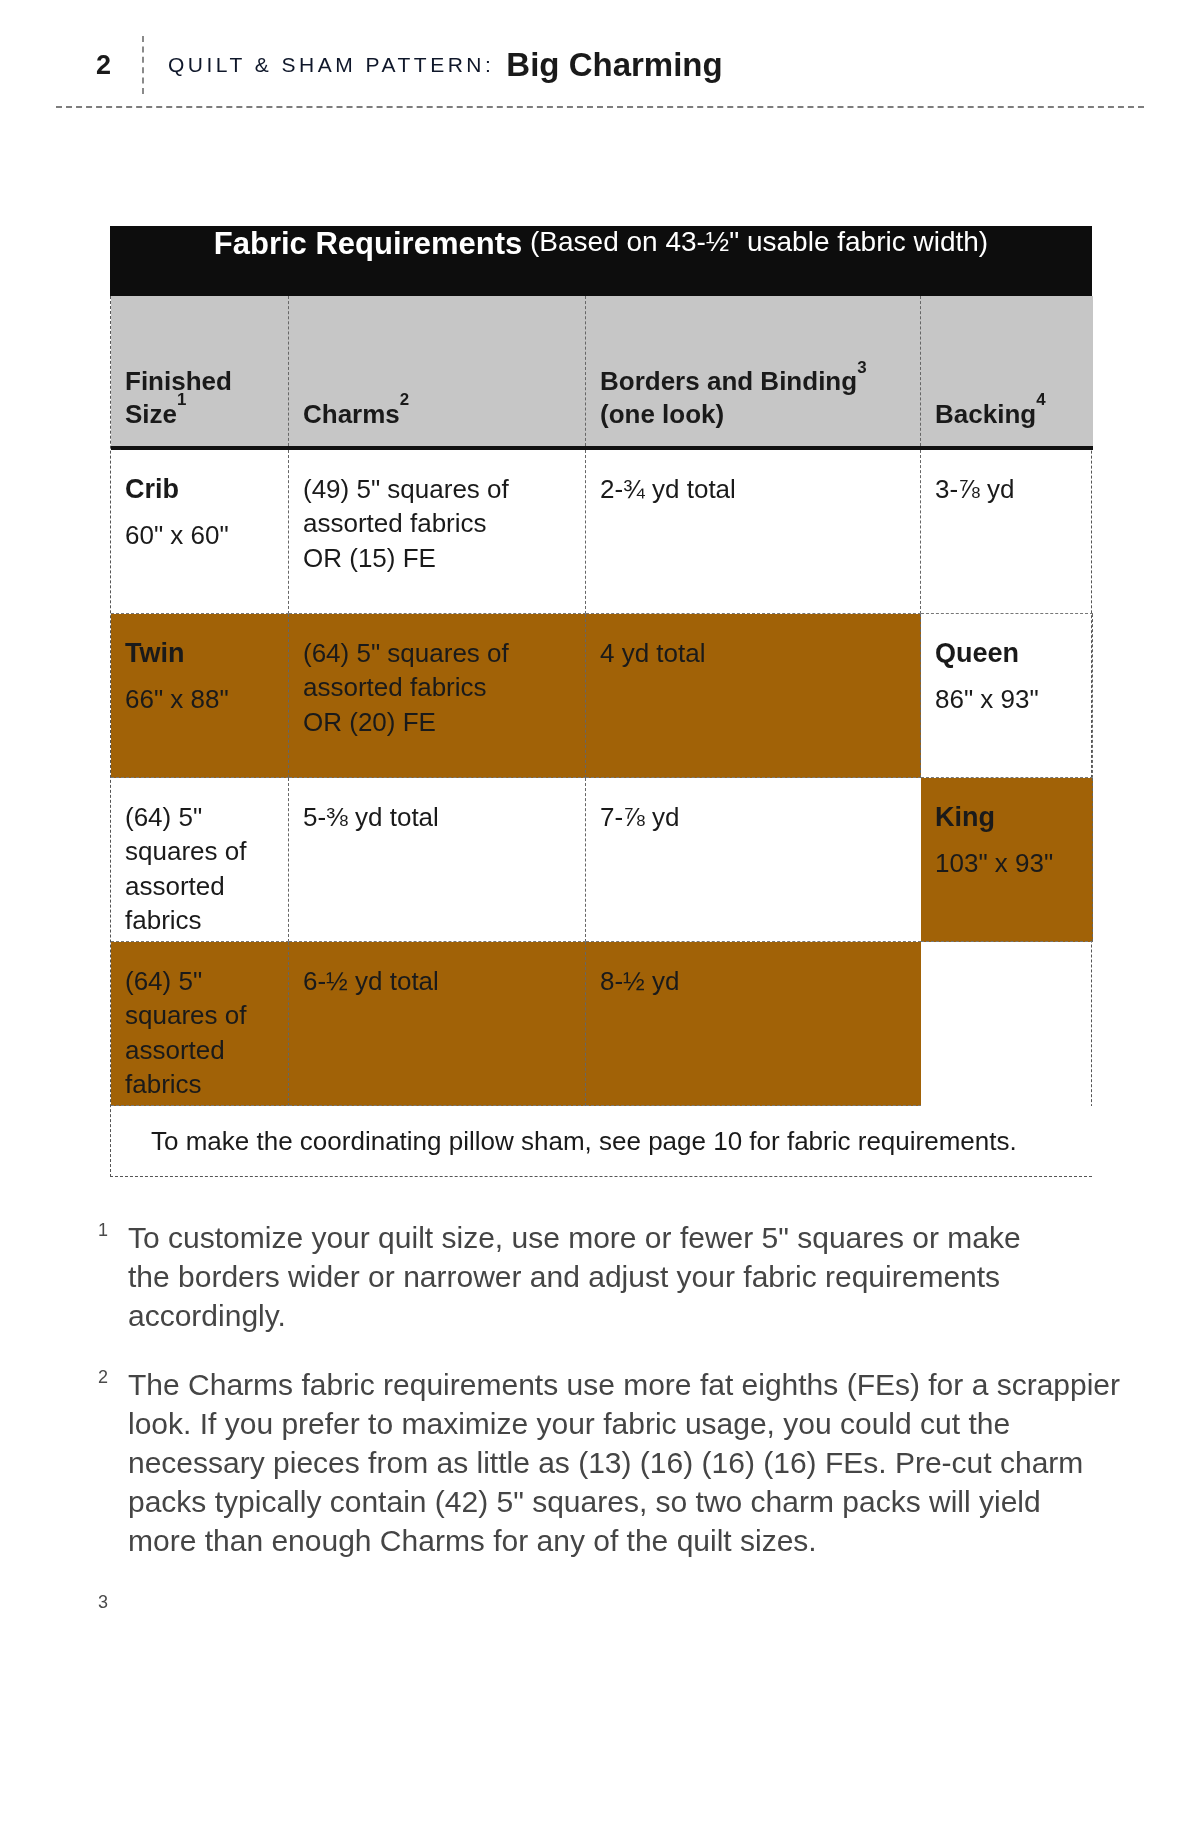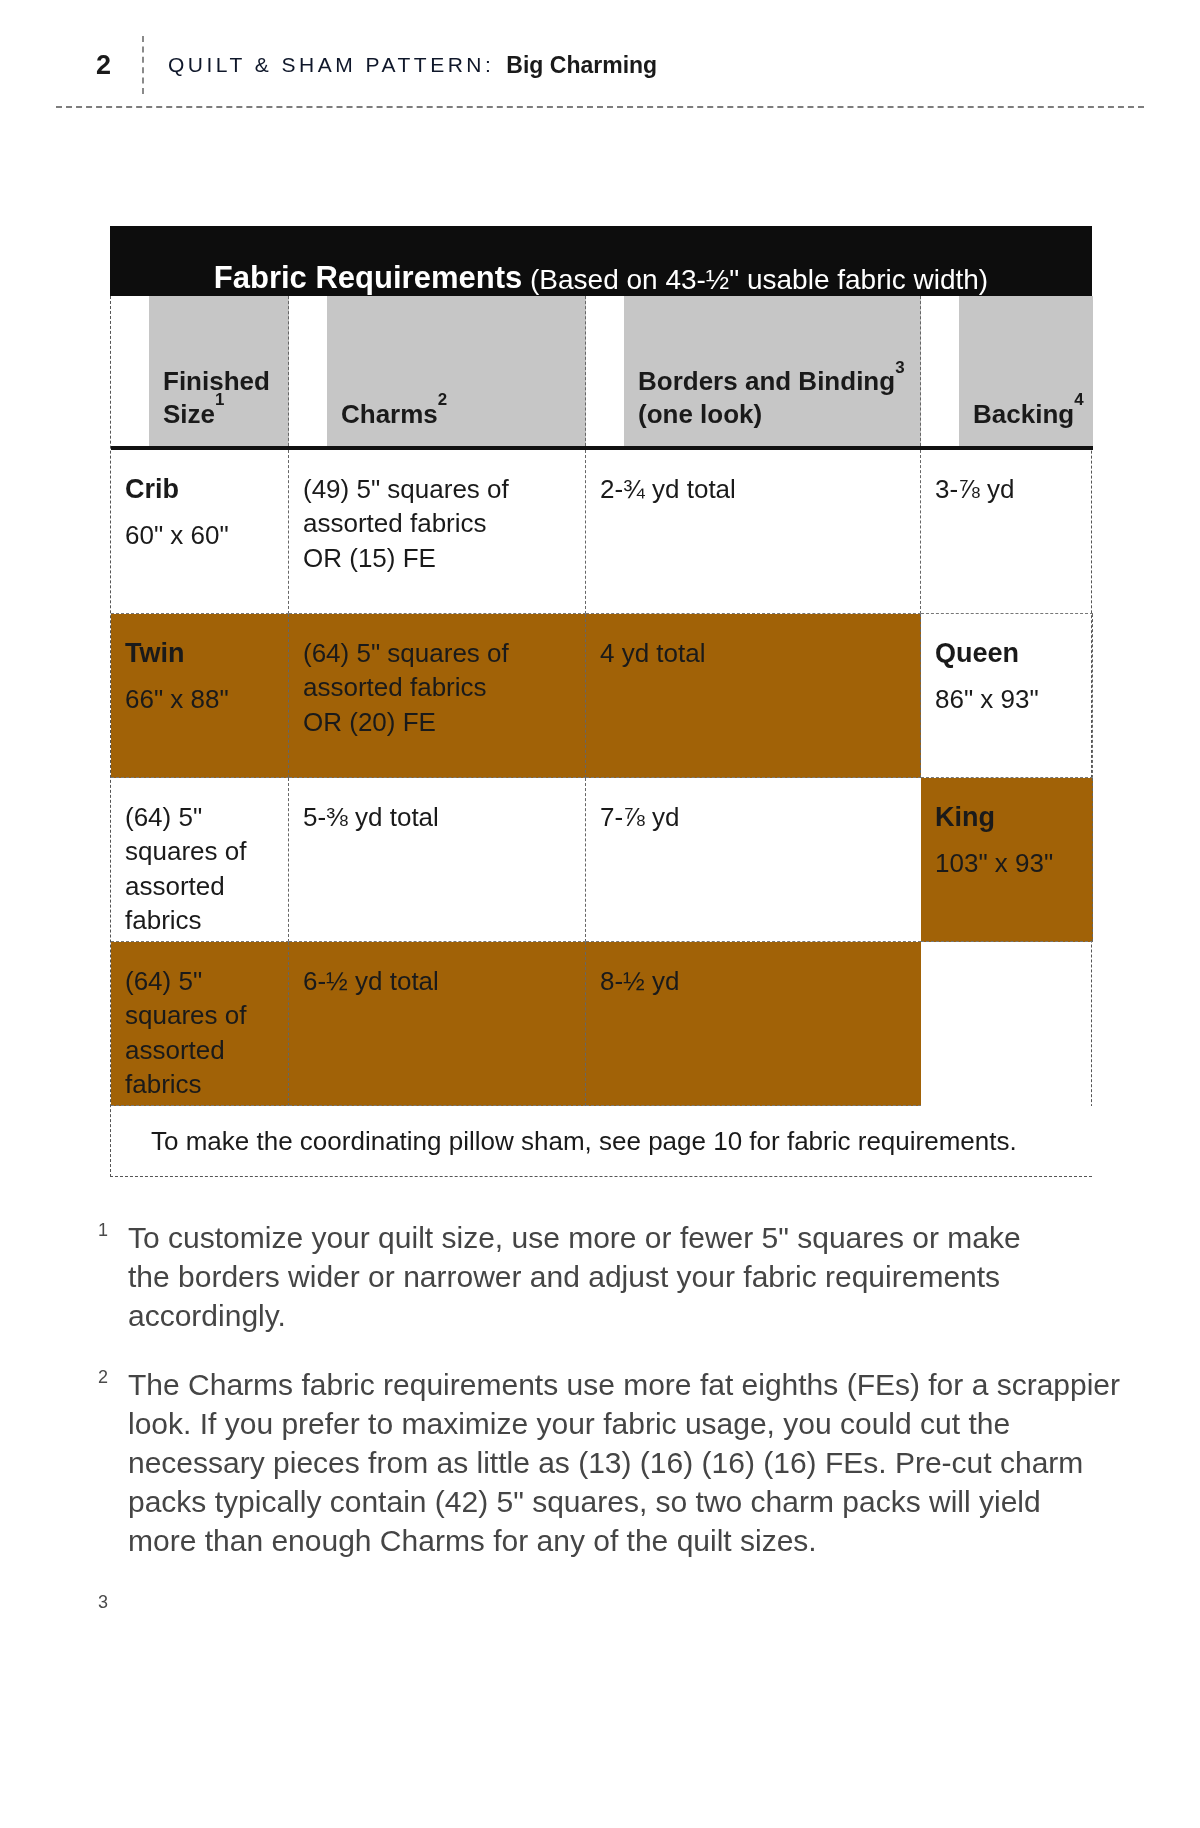--- a/index.html
+++ b/index.html
@@ -17,52 +17,52 @@
     display: flex; align-items: center;
     margin: 36px 58px 0 96px;
     height: 58px;
   }
   .page-num { font-size: 27px; font-weight: bold; letter-spacing: 1px; }
   .head-divider {
     border-left: 2px dashed #8a8a8a;
     height: 58px; margin: 0 24px 0 30px;
   }
   .head-label { font-size: 21px; letter-spacing: 3.5px; color: #0f172a; }
-  .head-title { font-size: 23px; font-weight: bold; margin-left: 12px; }
+  .head-title { font-size: 33px; font-weight: bold; margin-left: 12px; }
   .head-rule {
     border-top: 2px dashed #7d7d7d;
     margin: 12px 56px 0 56px;
   }
 
   
   .fr-table { position: absolute; left: 110px; top: 190px; width: 982px; }
   .fr-title {
     background: #0d0d0d; color: #ffffff;
-    height: 70px; display: flex; align-items: flex-end; justify-content: center;
+    height: 70px; display: flex; align-items: flex-start; justify-content: center;
     white-space: pre;
   }
   .fr-title .t-bold { font-size: 31px; font-weight: bold; }
   .fr-title .t-rest { font-size: 28px; font-weight: normal; }
 
   .fr-grid {
     display: grid;
     grid-template-columns: 178px 297px 335px 172px;
     border: 1.5px dashed #555;
     border-top: none;
     box-sizing: border-box;
   }
   .cell { box-sizing: border-box; border-right: 1.5px dashed #666; }
   .cell.last { border-right: none; }
 
   .hcell {
     background: #c6c6c6;
     height: 150px;
     display: flex; flex-direction: column; justify-content: flex-end;
     padding: 0 12px 16px 14px;
-    font-size: 26px; font-weight: bold; line-height: 1.25; margin-left: 38px;
+    font-size: 26px; font-weight: bold; line-height: 1.25;
   }
   .hdr-black-rule { grid-column: 1 / -1; height: 4px; background: #111; }
 
   sup.hsup {
     font-size: 65%; font-weight: bold;
     position: relative; top: -0.45em; line-height: 0;
   }
   .hpost { display: block; }
   .hpost:empty { display: none; }
 

